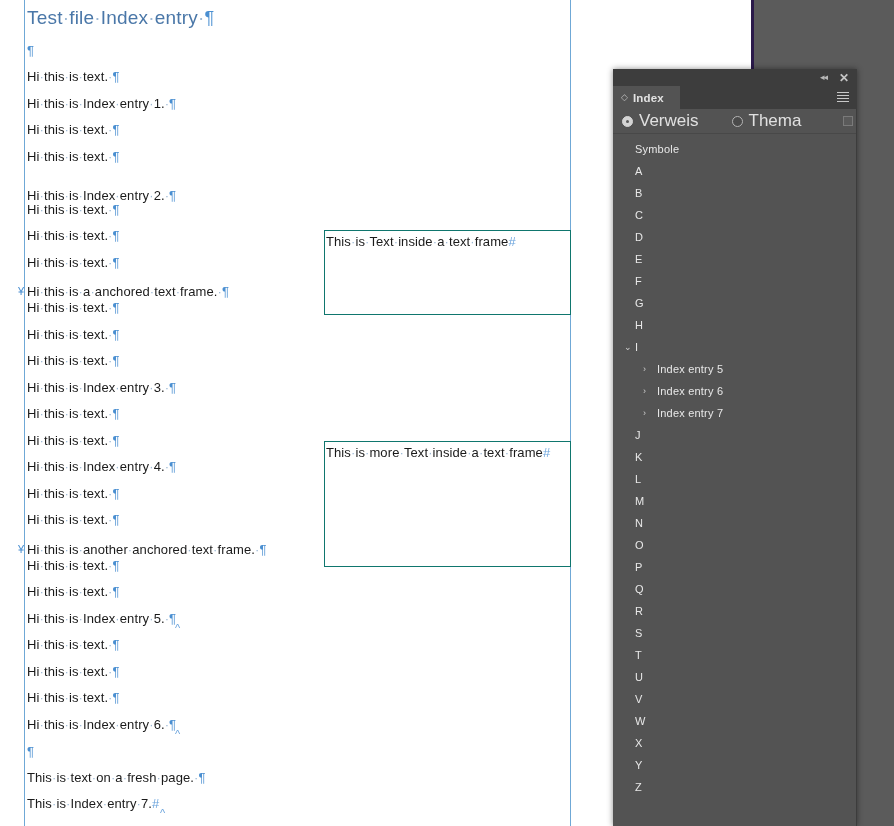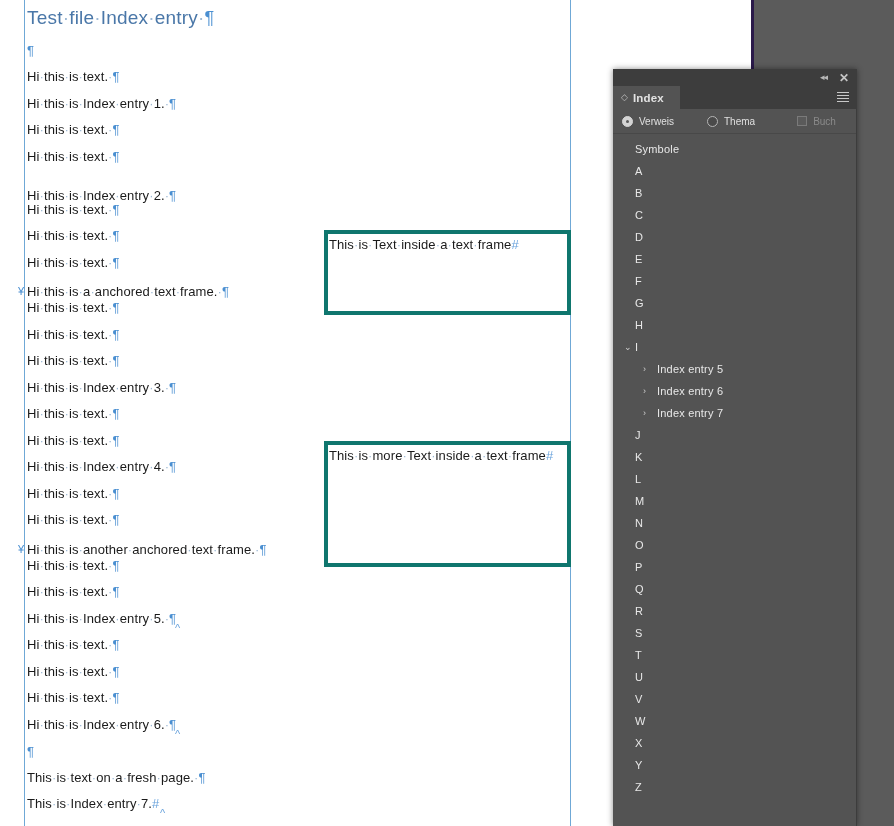--- a/index.html
+++ b/index.html
@@ -101,21 +101,21 @@
   .index-caret {
     position: absolute;
     color: #6aa3dc;
     font-size: 11px;
     line-height: 8px;
   }
 
   
   .inner-frame {
     position: absolute;
-    border: 4px solid #0f766e;
+    border: 1px solid #0f766e;
     box-sizing: border-box;
     background: transparent;
   }
   #inner-frame-1 { left: 324px; top: 230px; width: 247px; height: 85px; }
   #inner-frame-2 { left: 324px; top: 441px; width: 247px; height: 126px; }
   .inner-frame-text {
     position: absolute;
     left: 1px;
     top: 3px;
     white-space: nowrap;
@@ -208,21 +208,21 @@
     height: 24px;
     background: #535353;
     display: flex;
     align-items: center;
     border-bottom: 1px solid #484848;
   }
   .opt {
     display: flex;
     align-items: center;
     color: #e0e0e0;
-    font-size: 10px;
+    font-size: 17px;
     cursor: pointer;
   }
   #opt-verweis { margin-left: 9px; }
   #opt-thema   { margin-left: 33px; }
   #opt-buch    { margin-left: 42px; color: #8a8a8a; cursor: default; text-align: right; }
   .radio {
     width: 11px;
     height: 11px;
     border-radius: 50%;
     border: 1px solid #b5b5b5;

